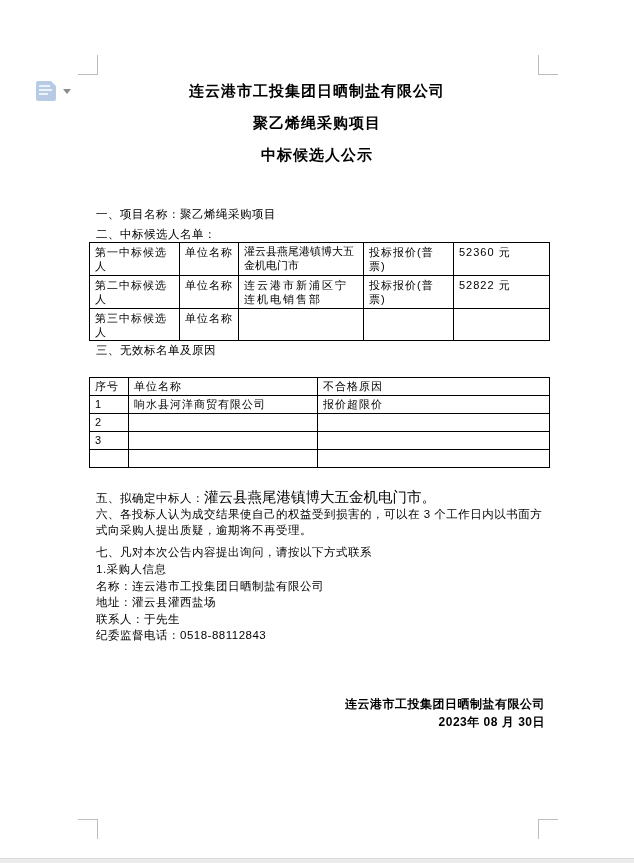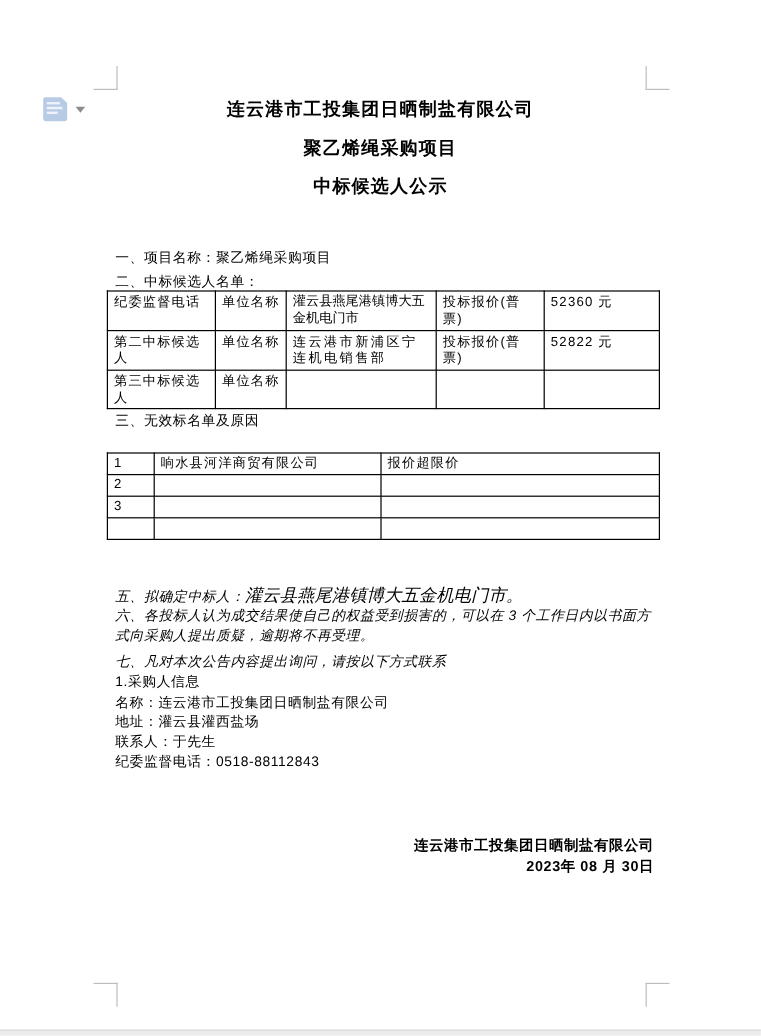--- a/index.html
+++ b/index.html
@@ -40,21 +40,21 @@
   .paste-doc i:nth-child(3){ top:12px; width:9px; }
   .paste-arrow {
     position:absolute; left:27px; top:8px; width:0; height:0;
     border-left:4px solid transparent; border-right:4px solid transparent;
     border-top:5px solid #8c8c8c;
   }
 
   
   .doc-title { left:96px; width:442px; text-align:center; font-size:15px; font-weight:bold; letter-spacing:1px; }
   .body-line { left:96px; font-size:11.5px; letter-spacing:0.5px; white-space:nowrap;text-align:center; }
-  .para { left:96px; width:452px; font-size:11.5px; letter-spacing:0.5px; line-height:15.5px;font-style:italic; }
+  .para { left:96px; width:452px; font-size:11.5px; letter-spacing:0.5px; line-height:15.5px; }
 
   table { border-collapse:collapse; table-layout:fixed; position:absolute; left:89px; }
   td { border:1px solid #000; font-size:11px; letter-spacing:1px; padding:2px 5px 0 5px; vertical-align:top; line-height:1.3; overflow:hidden; }
   .cand-table { top:242px; width:460px; }
   .cand-table tr.r0 td, .cand-table tr.r1 td { height:33px; }
   .cand-table tr.r2 td { height:21px; }
   .cell-big { font-size:11px; letter-spacing:0; line-height:1.25; font-family:"Liberation Sans","DejaVu Sans",sans-serif; }
   .cell-sp  { letter-spacing:2px;margin-top:24px; }
   .inv-table { top:377px; width:460px; }
   .inv-table td { height:18px; padding-top:1px; }
@@ -106,21 +106,21 @@
 <table class="cand-table">
   <colgroup>
       <col style="width:90px">
       <col style="width:59px">
       <col style="width:125px">
       <col style="width:90px">
       <col style="width:96px">
     </colgroup>
   <tbody>
       <tr class="r0">
-    <td>纪委监督电话</td>
+    <td>第一中标候选人</td>
     <td>单位名称</td>
     <td class="cell-big">灌云县燕尾港镇博大五金机电门市</td>
     <td>投标报价(普票)</td>
     <td>52360 元</td>
   </tr>
   <tr class="r1">
     <td>第二中标候选人</td>
     <td>单位名称</td>
     <td class="cell-sp">连云港市新浦区宁连机电销售部</td>
     <td>投标报价(普票)</td>
@@ -138,20 +138,25 @@
 
 <div class="abs body-line" style="top:343px">三、无效标名单及原因</div>
 
 <table class="inv-table">
   <colgroup>
       <col style="width:39px">
       <col style="width:189px">
       <col style="width:232px">
     </colgroup>
   <tbody>
+      <tr>
+    <td>序号</td>
+    <td>单位名称</td>
+    <td>不合格原因</td>
+  </tr>
   <tr>
     <td>1</td>
     <td>响水县河洋商贸有限公司</td>
     <td>报价超限价</td>
   </tr>
   <tr>
     <td>2</td>
     <td></td>
     <td></td>
   </tr>

